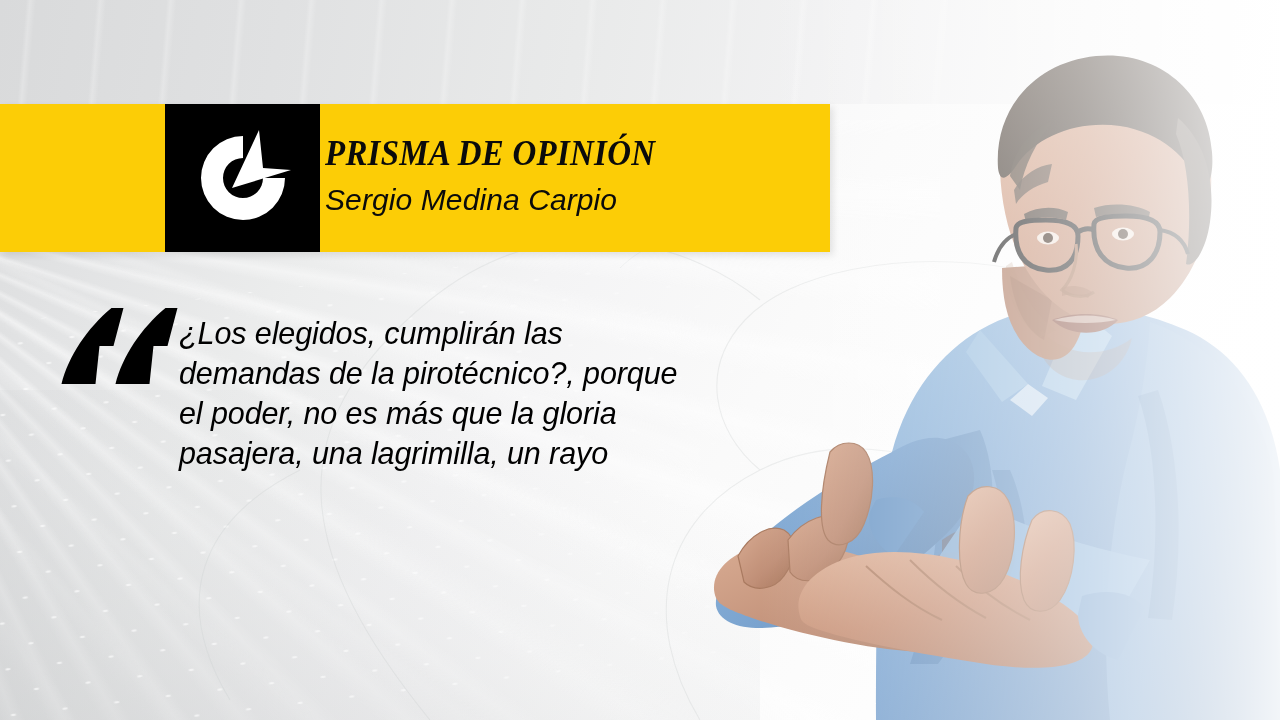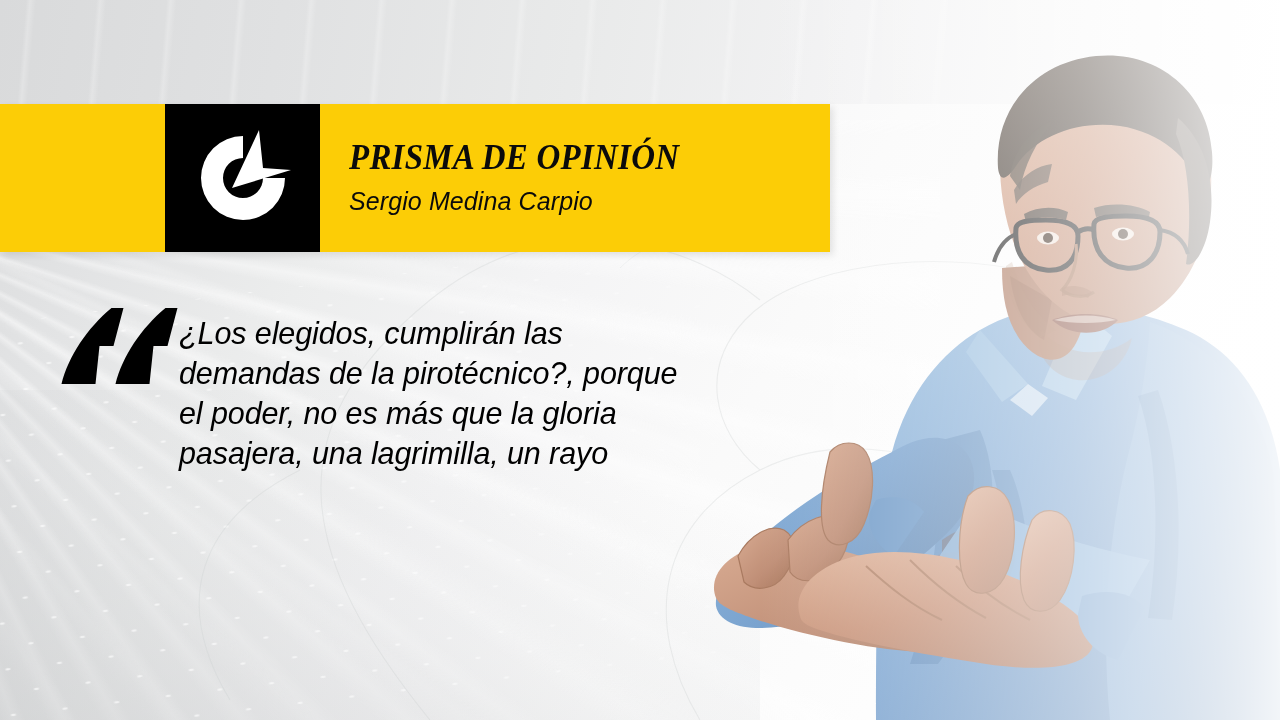--- a/index.html
+++ b/index.html
@@ -147,42 +147,42 @@
     flex: 0 0 155px;
     background: #000000;
     display: flex;
     align-items: center;
     justify-content: center;
   }
   .logo-box svg { display: block; }
 
   .banner-text {
     flex: 1 1 auto;
-    padding-left: 29px;
+    padding-left: 5px;
     display: flex;
     flex-direction: column;
     justify-content: center;
     color: #0b0b0b;
   }
   .banner-title {
     font-family: "Liberation Serif", "DejaVu Serif", serif;
     font-weight: bold;
     font-style: italic;
     font-size: 35px;
     letter-spacing: .3px;
     line-height: 1;
     margin: 0 0 10px 0;
     transform: scaleX(0.94);
     transform-origin: left center;
     white-space: nowrap;
   }
   .banner-sub {
     font-family: "Liberation Sans", sans-serif;
     font-style: italic;
-    font-size: 25px;
+    font-size: 30px;
     line-height: 1.28;
     letter-spacing: .1px;
     white-space: nowrap;
   }
 
   
   .quote-mark {
     position: absolute;
     left: 58px;
     top: 284px;

